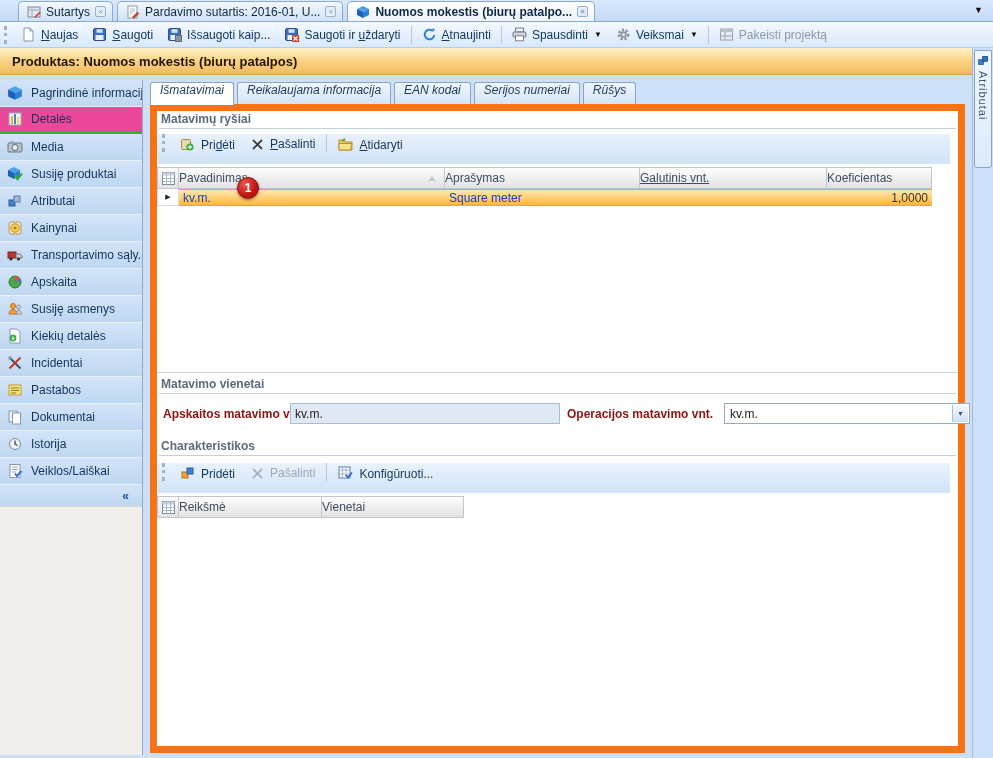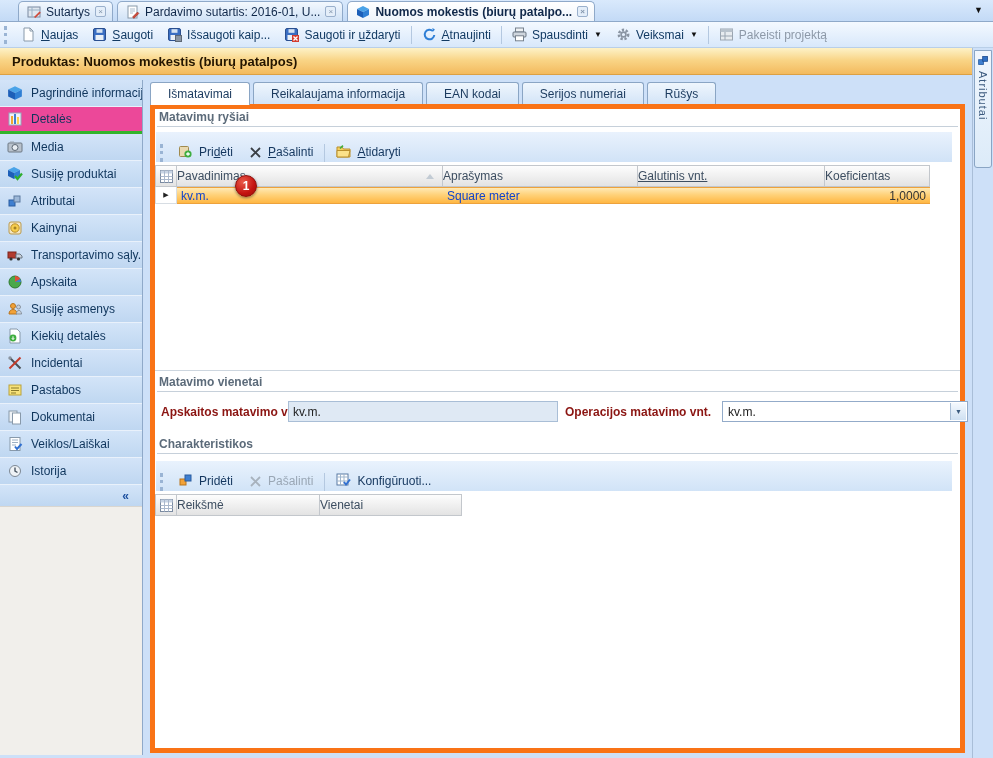--- a/index.html
+++ b/index.html
@@ -51,31 +51,31 @@
   .sitem { height:27px; flex:0 0 27px; display:flex; align-items:center; gap:8px; padding-left:7px;
     background:linear-gradient(#d3e4f8,#bfd7f1); border-bottom:1px solid #e9f1fb; color:#0f355c; white-space:nowrap; overflow:hidden; }
   .sitem.active { background:#ec4899; border-bottom:3px solid #32b42c; }
   .sitem .sicon { flex:0 0 16px; }
   .collapse-row { height:21px; flex:0 0 21px; display:flex; justify-content:flex-end; align-items:center;
     padding-right:13px; background:linear-gradient(#d3e4f8,#bfd7f1); color:#1c4f9e; font-weight:bold; }
   .sidebar-rest { flex:1; background:#f1efeb; border-top:1px solid #d9d6d0; }
 
   
   .mtabs { position:absolute; top:82px; left:150px; height:22px; display:flex; gap:3px; z-index:5; }
-  .mtab { height:22px; padding:0 17px; display:flex; align-items:center; border:1px solid #8aa5c4; border-bottom:none;
-    border-radius:3px 3px 0 0; background:linear-gradient(#eff6fd,#d3e4f7); color:#1b3a5e; white-space:nowrap; }
+  .mtab { height:22px; padding:0 9px; display:flex; border:1px solid #8aa5c4; border-bottom:none;
+    border-radius:3px 3px 0 0; background:linear-gradient(#eff6fd,#d3e4f7); color:#1b3a5e; white-space:nowrap;font-style:italic; }
   .mtab.active { background:#ffffff; height:23px; position:relative; z-index:6; }
 
   
   .panel { position:absolute; top:104px; left:150px; width:815px; height:649px;
-    background:#ffffff; border:5px solid #f97316; }
+    background:#ffffff; border:7px solid #f97316; }
   .gtitle { position:absolute; left:2px; right:2px; height:17px; font-weight:bold; color:#5c6b7a;
     border-bottom:1px solid #c6d0da; padding-left:2px; }
   .itoolbar { position:absolute; left:1px; right:8px; height:30px;
-    background:linear-gradient(#e9f2fd,#d1e3f7); display:flex; align-items:flex-end; }
+    background:linear-gradient(#e9f2fd,#d1e3f7); display:flex; align-items:flex-start; }
   .ibtn { display:flex; align-items:center; gap:6px; padding:3px 8px; color:#14365e; white-space:nowrap; }
   .ibtn.disabled { color:#9aa7b5; }
 
   
   .grid1 { position:absolute; top:56px; left:0; width:775px; }
   .gridrow { display:flex; }
   .hcell { height:22px; background:linear-gradient(#fdfdfd,#e3e3e3); border:1px solid #c3c7cc; border-left:none;
     color:#3d4e61; display:flex; align-items:center; justify-content:flex-start; position:relative; }
   .hcell.first { border-left:1px solid #c3c7cc; justify-content:center; }
   .sort-asc { position:absolute; right:8px; top:8px; width:0; height:0;
@@ -380,35 +380,35 @@
         <svg width="16" height="16" viewBox="0 0 16 16">
           <rect x="2" y="2" width="8" height="11" fill="#eef2f6" stroke="#8899aa"></rect>
           <rect x="5.5" y="4" width="8" height="11" fill="#fff" stroke="#8899aa"></rect>
         </svg>
       </span>
     <span>Dokumentai</span>
   </div>
   <div class="sitem">
     <span class="sicon">
         <svg width="16" height="16" viewBox="0 0 16 16">
+          <circle cx="8" cy="8" r="5.5" fill="#eef2f6" stroke="#7d8894"></circle>
+          <path d="M8 4.5V8l2.5 1.5" stroke="#4a5662" fill="none" stroke-width="1.4"></path>
+        </svg>
+      </span>
+    <span>Istorija</span>
+  </div>
+  <div class="sitem">
+    <span class="sicon">
+        <svg width="16" height="16" viewBox="0 0 16 16">
           <rect x="3" y="1.5" width="10" height="13" fill="#fff" stroke="#8899aa"></rect>
           <path d="M5 4h6M5 6.5h6M5 9h4" stroke="#9db0c4"></path>
           <path d="M8 10.5l2 2.5 4.5-5" stroke="#2f6fd0" stroke-width="2" fill="none"></path>
         </svg>
       </span>
     <span>Veiklos/Laiškai</span>
-  </div>
-  <div class="sitem">
-    <span class="sicon">
-        <svg width="16" height="16" viewBox="0 0 16 16">
-          <circle cx="8" cy="8" r="5.5" fill="#eef2f6" stroke="#7d8894"></circle>
-          <path d="M8 4.5V8l2.5 1.5" stroke="#4a5662" fill="none" stroke-width="1.4"></path>
-        </svg>
-      </span>
-    <span>Istorija</span>
   </div>
   <div class="collapse-row">
     <span>«</span>
   </div>
   <div class="sidebar-rest"></div>
 </div>
 
 <div class="mtabs">
   <div class="mtab active">
       <span>Išmatavimai</span>

